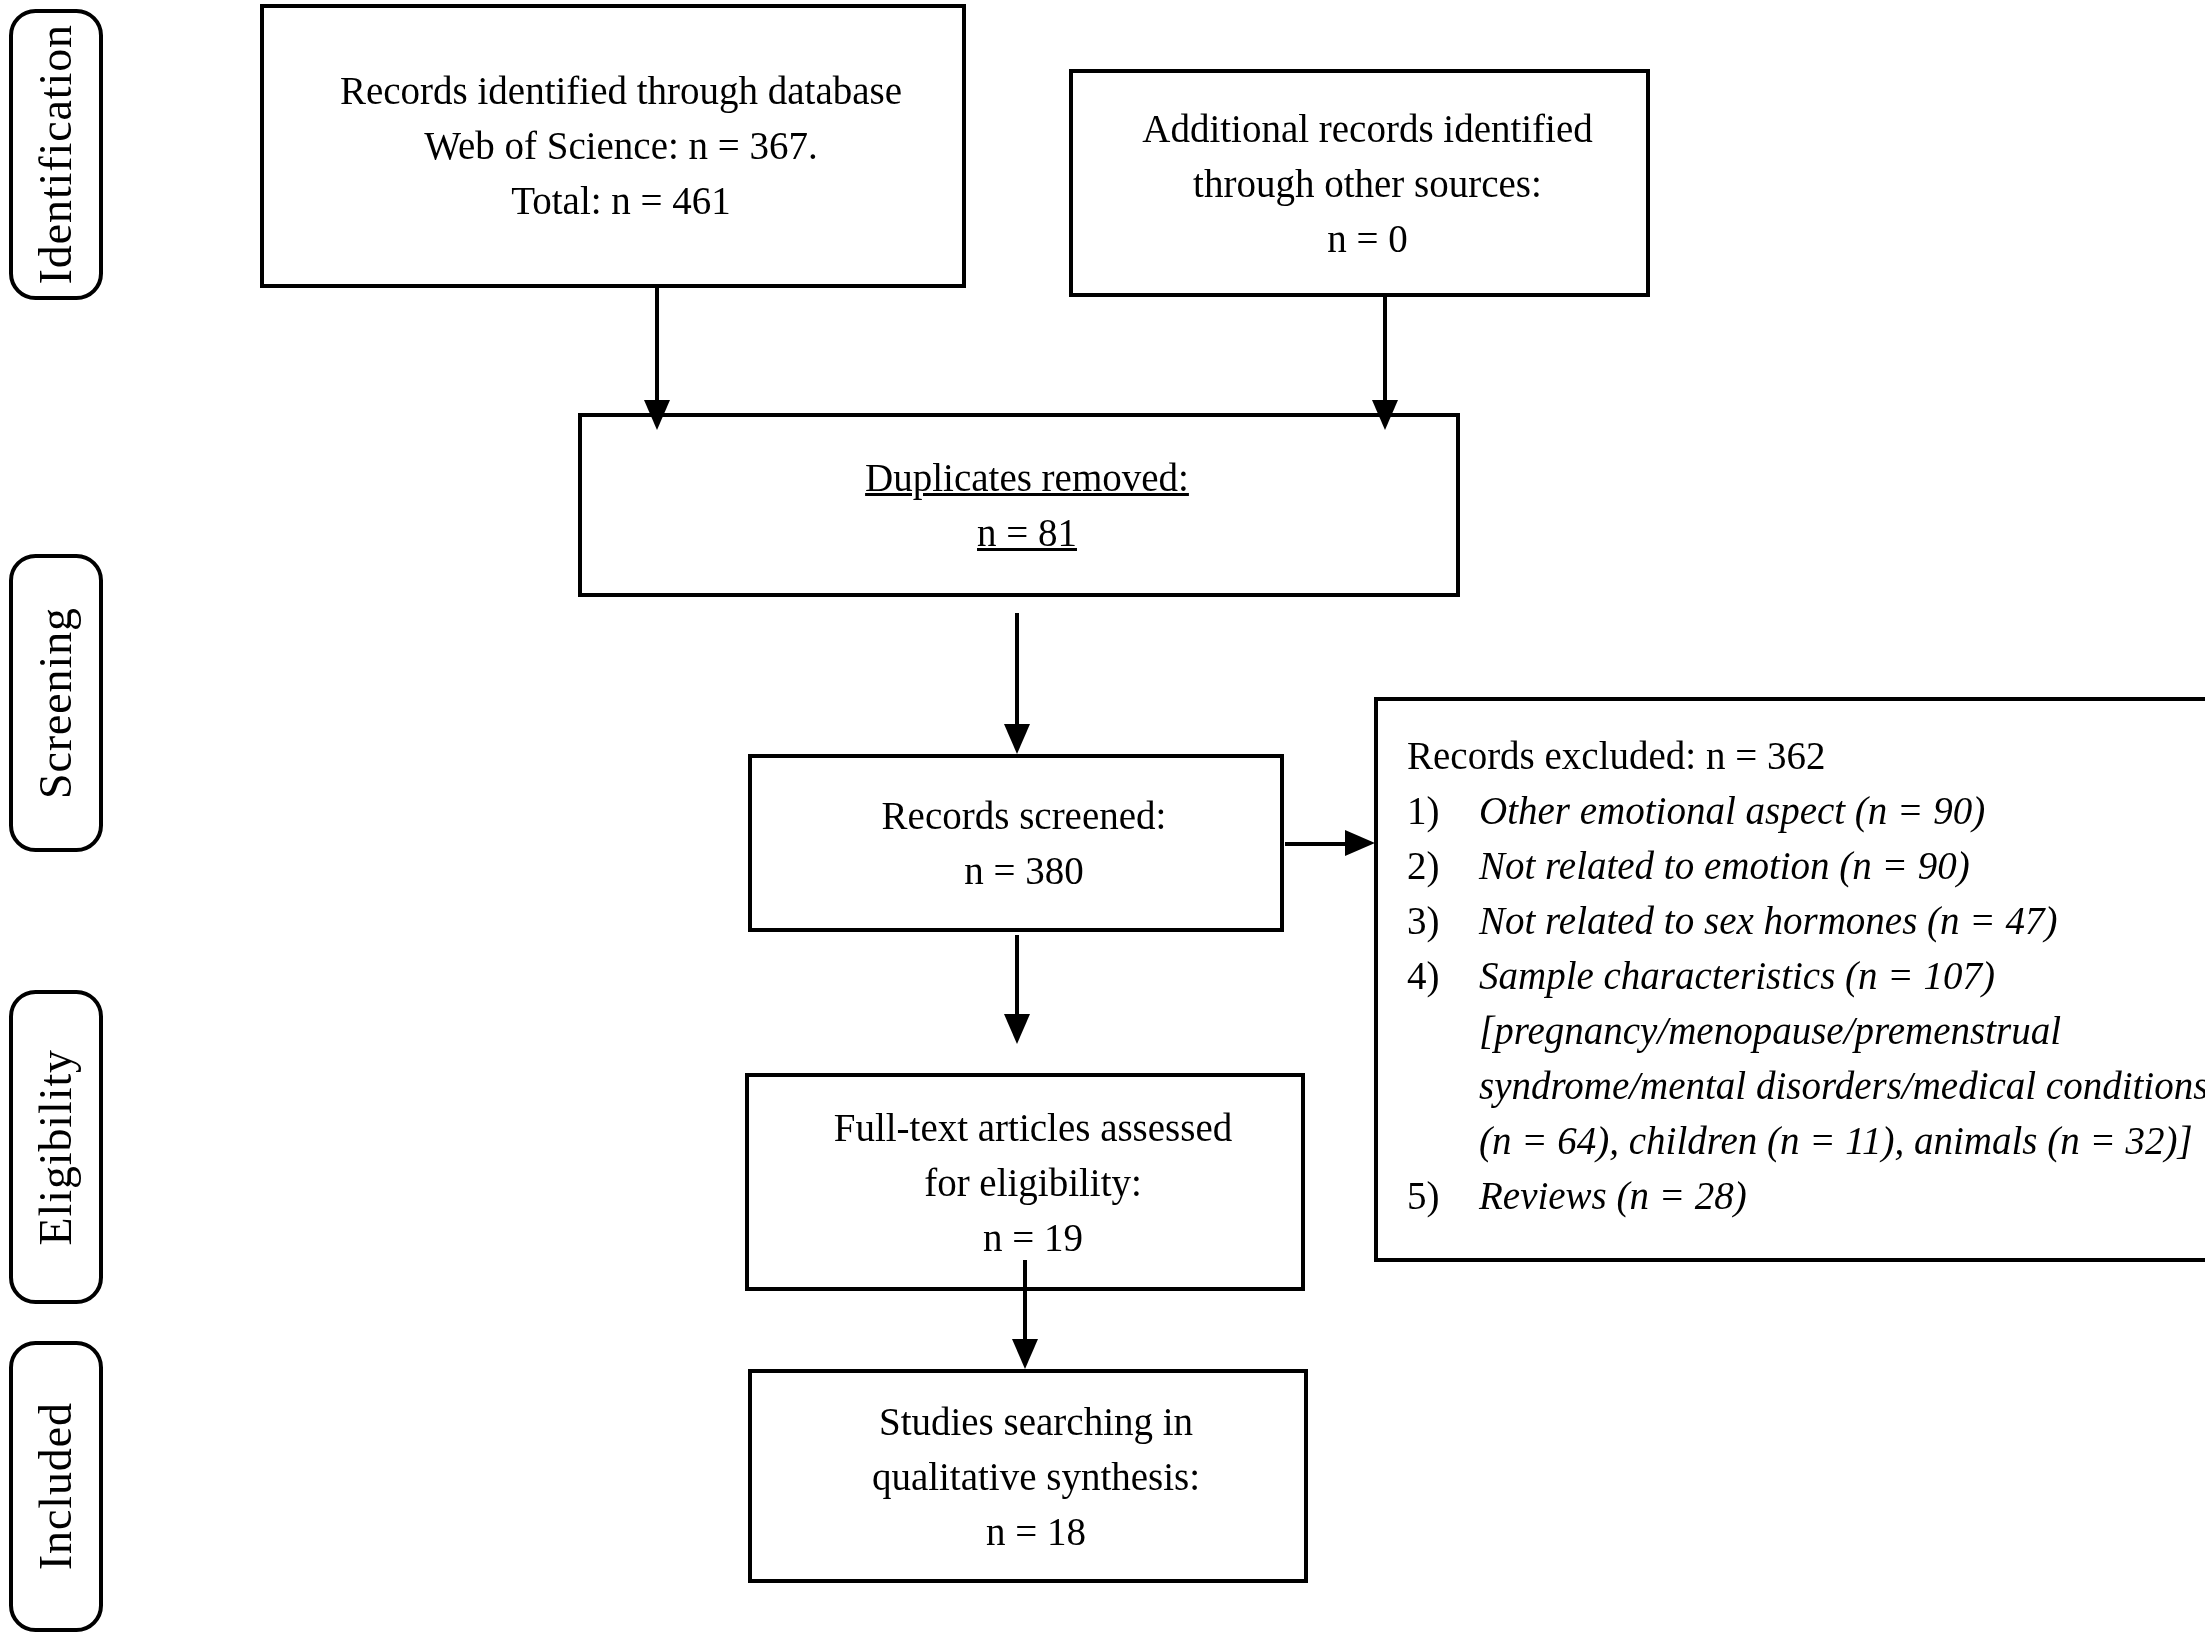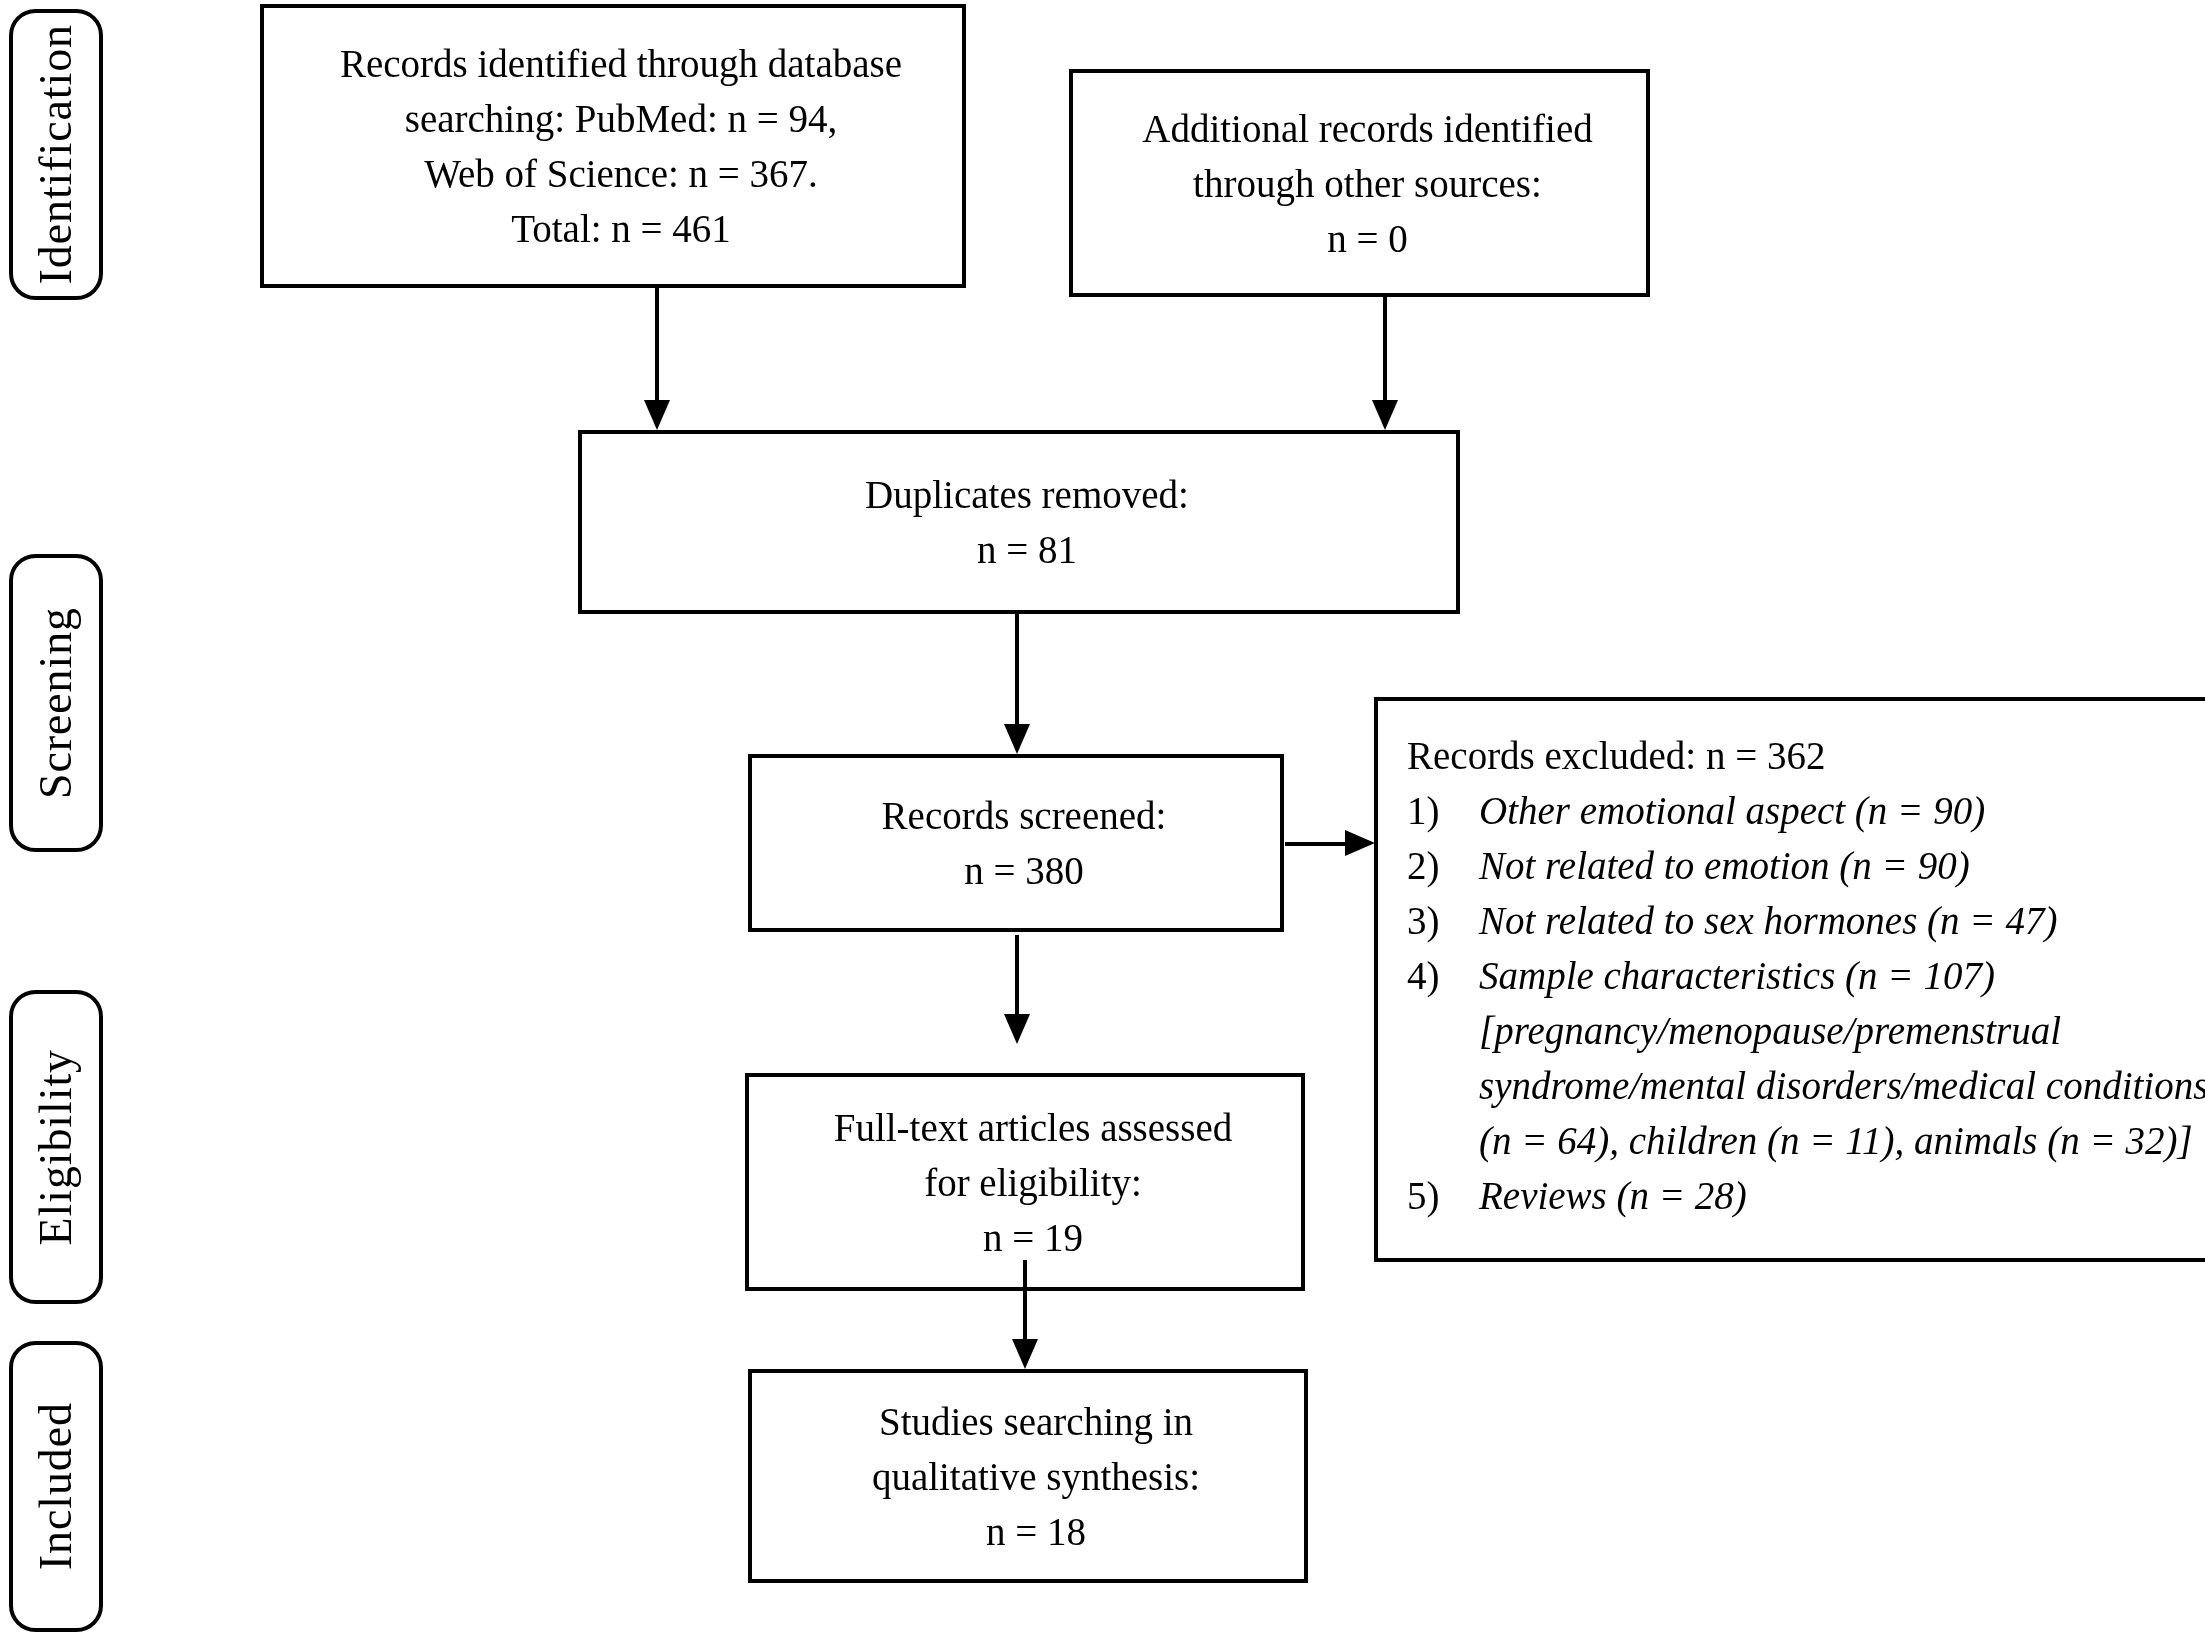--- a/index.html
+++ b/index.html
@@ -52,21 +52,21 @@
     flex-direction: column;
     align-items: center;
     justify-content: center;
     text-align: center;
     font-size: 39px;
     line-height: 55px;
     padding-left: 16px;
   }
   #box-identified  { left: 260px;  top: 3.5px;    width: 706px; height: 284px; }
   #box-additional  { left: 1069px; top: 69px;   width: 581px; height: 228px; }
-  #box-duplicates  { left: 578px;  top: 430px;  width: 882px; height: 184px; }
+  #box-duplicates  { left: 578px;  top: 413px;  width: 882px; height: 184px; text-decoration: underline; }
   #box-screened    { left: 748px;  top: 754px;  width: 536px; height: 178px; }
   #box-excluded    { left: 1374px; top: 697px;  width: 866px; height: 565px;
                      align-items: flex-start; justify-content: flex-start;
                      text-align: left; padding: 26.5px 21px 17.6px 29px; }
   #box-fulltext    { left: 745px;  top: 1044px; width: 560px; height: 218px; margin-top: 29px; }
   #box-qualitative { left: 748px;  top: 1369px; width: 560px; height: 214px; }
 
   
   .x-header { line-height: 55px; }
   .x-item   { display: flex; width: 100%; }
@@ -124,21 +124,20 @@
   </div>
   <div class="stage" id="stage-eligibility">
     <span class="vtext">Eligibility</span>
   </div>
   <div class="stage" id="stage-included">
     <span class="vtext">Included</span>
   </div>
 
   <div class="flowbox" id="box-identified">
     <div>Records identified through database</div>
-    <div>searching: PubMed: n = 94,</div>
     <div>Web of Science: n = 367.</div>
     <div>Total: n = 461</div>
   </div>
 
   <div class="flowbox" id="box-additional">
     <div>Additional records identified</div>
     <div>through other sources:</div>
     <div>n = 0</div>
   </div>
 

